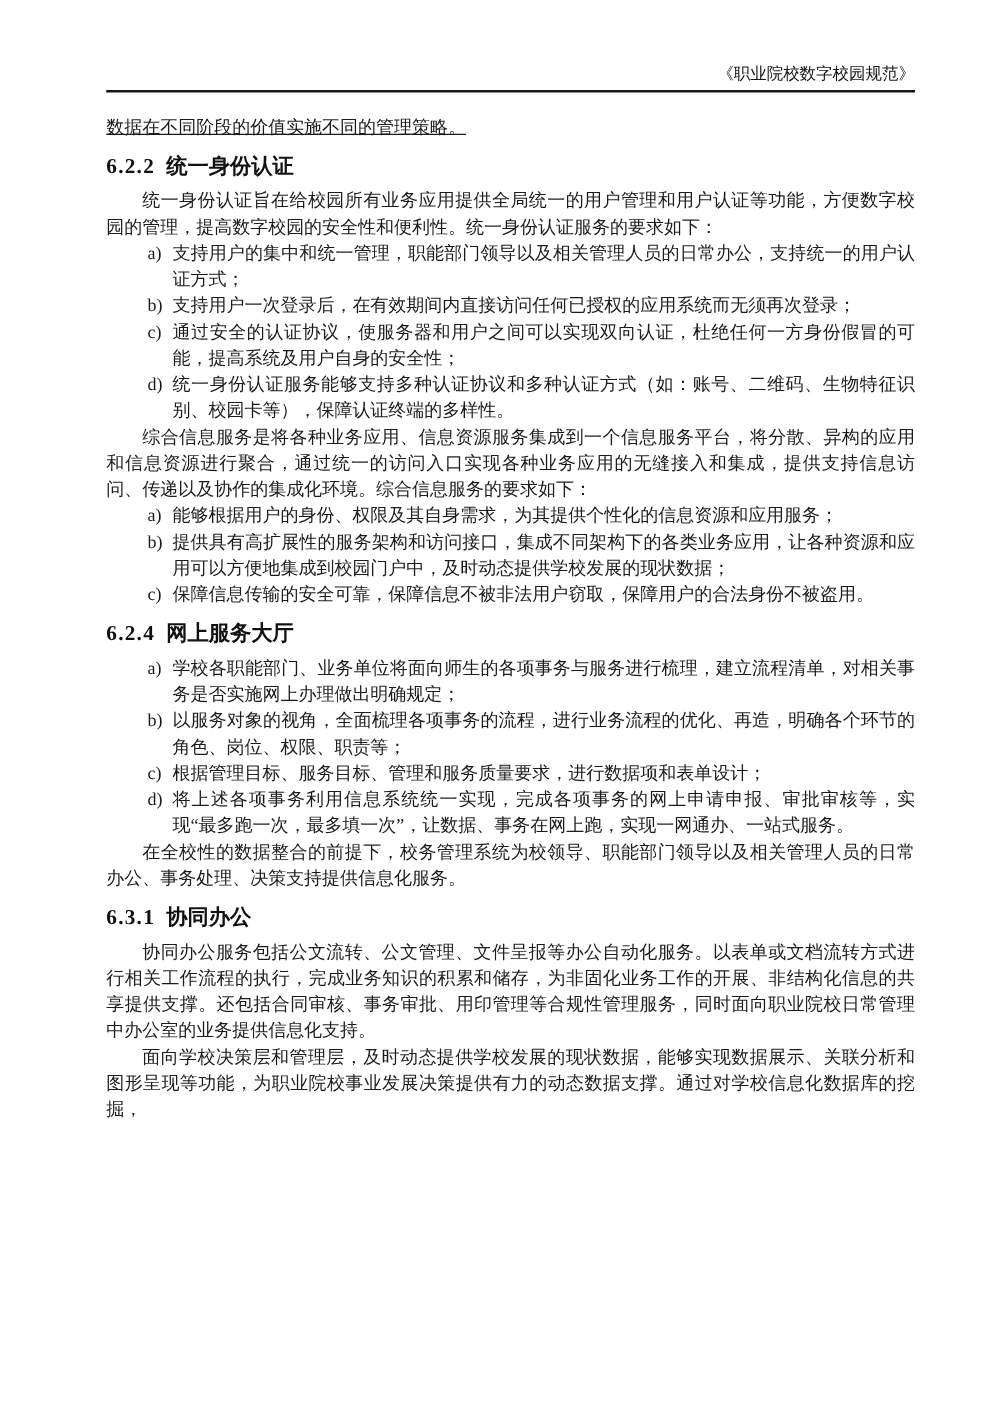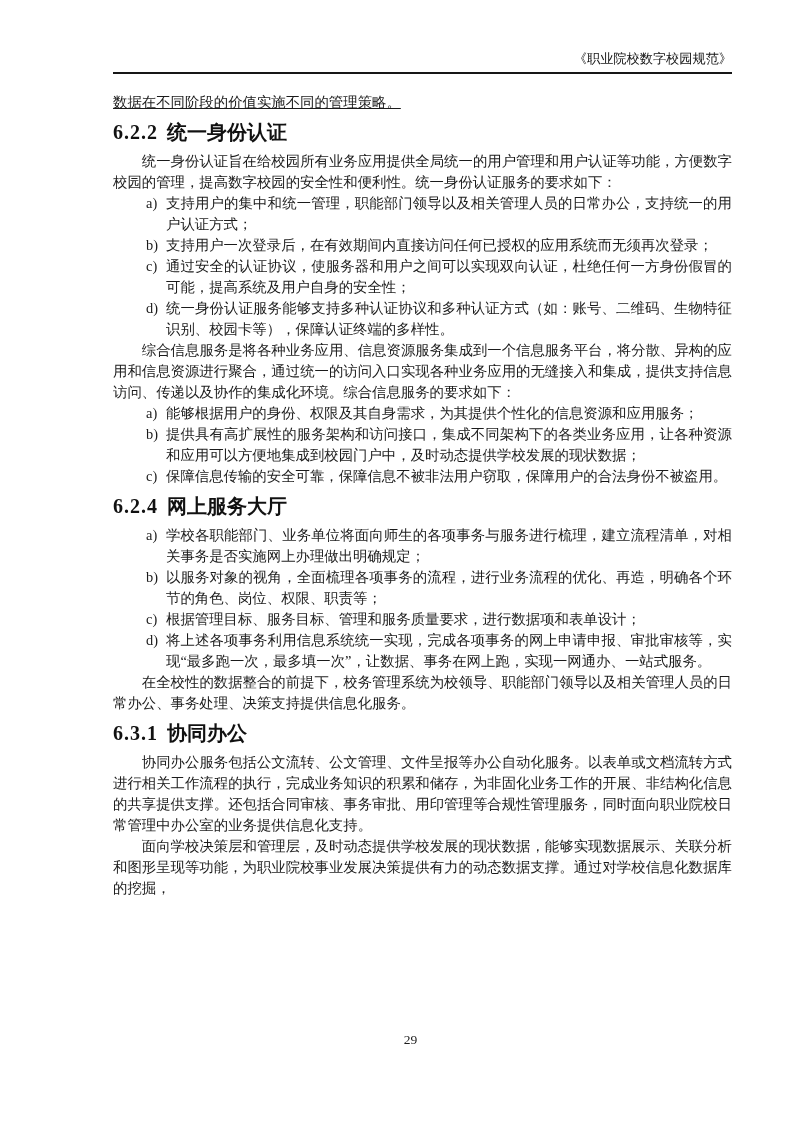--- a/index.html
+++ b/index.html
@@ -7,21 +7,20 @@
   body {
     width: 793px; height: 1122px;
     font-family: "Liberation Serif", "DejaVu Serif", serif;
     color: #1b1b1b;
     position: relative;
     overflow: hidden;
   }
   .page {
     position: absolute; inset: 0;
     background: #ffffff;
-    margin-left: 28px;
   }
   .page-header {
     position: absolute; top: 50px; left: 85px; right: 61px;
     text-align: right;
     font-size: 13.2px; line-height: 17px;
     color: #141414;
   }
   .header-rule {
     position: absolute; top: 72px; left: 85px; right: 61px;
     height: 2px; background: #161616;
@@ -29,21 +28,21 @@
   .content {
     position: absolute; top: 92px; left: 85px; right: 61px;
     font-size: 14.4px; line-height: 21px;
     text-align: justify;
   }
   .intro-para { text-align: justify; text-decoration: underline; }
   .section-heading {
     margin: 9px 0 8px 0;
     font-family: "Liberation Sans", "DejaVu Sans", sans-serif;
     font-weight: bold;
-    font-size: 20px; line-height: 21px;
+    font-size: 17px; line-height: 21px;
     color: #111111;
     text-align: left;
   }
   .section-number {
     font-family: "Liberation Serif", "DejaVu Serif", serif;
     font-weight: bold;
     letter-spacing: 1px;
     margin-right: 9px;
   }
   .section-para {
@@ -143,15 +142,14 @@
 
     <p class="section-para">在全校性的数据整合的前提下，校务管理系统为校领导、职能部门领导以及相关管理人员的日常办公、事务处理、决策支持提供信息化服务。</p>
 
     <h3 class="section-heading"><span class="section-number">6.3.1</span><span>协同办公</span></h3>
     <p class="section-para">协同办公服务包括公文流转、公文管理、文件呈报等办公自动化服务。以表单或文档流转方式进行相关工作流程的执行，完成业务知识的积累和储存，为非固化业务工作的开展、非结构化信息的共享提供支撑。还包括合同审核、事务审批、用印管理等合规性管理服务，同时面向职业院校日常管理中办公室的业务提供信息化支持。</p>
 
     <p class="section-para">面向学校决策层和管理层，及时动态提供学校发展的现状数据，能够实现数据展示、关联分析和图形呈现等功能，为职业院校事业发展决策提供有力的动态数据支撑。通过对学校信息化数据库的挖掘，</p>
 
   </div>
 
-  <div class="page-number">29</div>
 
 </div>
 
 </body></html>

